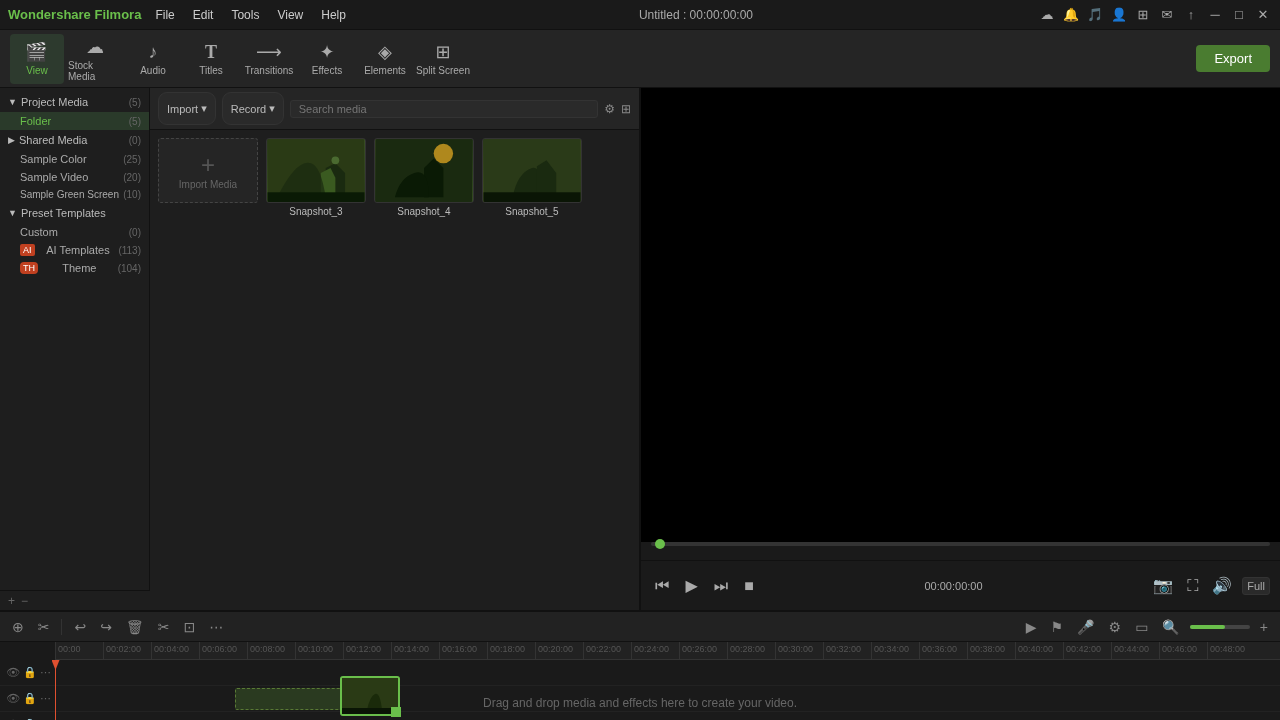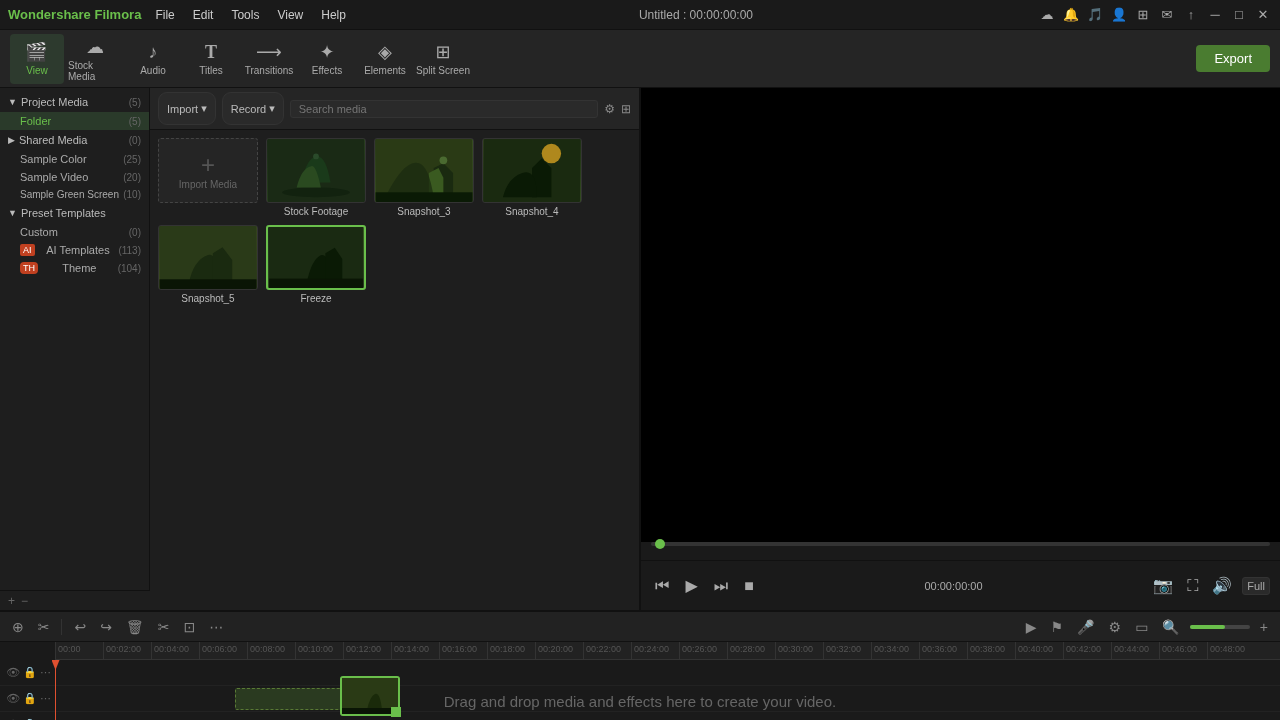--- a/index.html
+++ b/index.html
@@ -281,21 +281,21 @@
       background: #2a3a20;
       border: 1px dashed #5a7a35;
       border-radius: 2px;
     }
     #drop-hint {
       position: absolute;
       bottom: 10px;
       left: 50%;
       transform: translateX(-50%);
       color: #666;
-      font-size: 15px;
+      font-size: 12px;
       pointer-events: none;
       white-space: nowrap;
     }
     
     .tb-stockfootage { background: linear-gradient(135deg, #1a2a1a 0%, #3a5a2a 50%, #1a2a1a 100%); }
     .tb-snapshot3 { background: linear-gradient(135deg, #2a3a20 0%, #4a6a30 50%, #2a3a20 100%); }
     .tb-snapshot4 { background: linear-gradient(135deg, #3a4a25 0%, #1a2a15 50%, #4a6a30 100%); }
     .tb-snapshot5 { background: linear-gradient(135deg, #2a3a1a 0%, #4a5a25 40%, #2a3a1a 100%); }
     .tb-freeze { background: linear-gradient(135deg, #1a2a1a 0%, #3a5a25 60%, #2a3a20 100%); border: 2px solid #6abf4b !important; }
 
@@ -435,32 +435,20 @@
       <span style="color:#888;cursor:pointer;">⚙</span>
       <span style="color:#888;cursor:pointer;">⊞</span>
     </div>
     <div id="media-grid">
 
       <div class="import-placeholder">
         <span class="plus">+</span>
         <span style="font-size:10px;color:#666;">Import Media</span>
       </div>
 
-      <div class="media-item">
-        <div class="media-thumb tb-stockfootage">
-          <svg class="thumb-svg" viewBox="0 0 100 65" xmlns="http://www.w3.org/2000/svg">
-            <rect width="100" height="65" fill="#1a2a15"></rect>
-            <ellipse cx="50" cy="55" rx="35" ry="5" fill="#0a1a0a" opacity="0.5"></ellipse>
-            <path d="M35 45 Q40 20 50 18 Q60 16 65 45 Z" fill="#1a3a1a"></path>
-            <circle cx="50" cy="18" r="3" fill="#2a4a2a"></circle>
-            <path d="M30 50 Q35 30 45 28 Q50 26 55 50 Z" fill="#2a4a20"></path>
-          </svg>
-        </div>
-        <span class="media-thumb-label">Stock Footage</span>
-      </div>
 
       <div class="media-item">
         <div class="media-thumb tb-snapshot3">
           <svg class="thumb-svg" viewBox="0 0 100 65" xmlns="http://www.w3.org/2000/svg">
             <rect width="100" height="65" fill="#2a3a15"></rect>
             <path d="M60 60 L60 30 L70 25 L80 35 L80 60 Z" fill="#1a2a10"></path>
             <circle cx="70" cy="22" r="4" fill="#4a6a30"></circle>
             <path d="M55 60 L55 35 L65 30 L70 40 L70 60 Z" fill="#3a5a20"></path>
             <path d="M10 60 Q30 20 45 25 Q55 28 60 60 Z" fill="#1a2a10" opacity="0.7"></path>
             <rect x="0" y="55" width="100" height="10" fill="#0a1a05"></rect>
@@ -486,31 +474,20 @@
           <svg class="thumb-svg" viewBox="0 0 100 65" xmlns="http://www.w3.org/2000/svg">
             <rect width="100" height="65" fill="#2a3a18"></rect>
             <path d="M30 60 Q35 35 50 30 Q60 27 65 60 Z" fill="#1a2a10"></path>
             <path d="M55 60 L55 28 L65 22 L75 35 L75 60 Z" fill="#1a2a10"></path>
             <rect x="0" y="55" width="100" height="10" fill="#0a1505"></rect>
           </svg>
         </div>
         <span class="media-thumb-label">Snapshot_5</span>
       </div>
 
-      <div class="media-item">
-        <div class="media-thumb tb-freeze selected">
-          <svg class="thumb-svg" viewBox="0 0 100 65" xmlns="http://www.w3.org/2000/svg">
-            <rect width="100" height="65" fill="#1a2a12"></rect>
-            <path d="M40 60 Q45 35 55 30 Q65 27 68 60 Z" fill="#0a1a05"></path>
-            <path d="M60 60 L60 28 L70 22 L78 34 L78 60 Z" fill="#0a1a05"></path>
-            <rect x="0" y="55" width="100" height="10" fill="#0a1505"></rect>
-          </svg>
-        </div>
-        <span class="media-thumb-label">Freeze</span>
-      </div>
     </div>
   </div>
 
   <div id="preview-panel">
     <div id="preview-screen"></div>
     <div style="height:18px;background:#1a1a1a;position:relative;padding:0 10px;">
       <div id="preview-scrubber">
         <div id="preview-scrubber-handle"></div>
       </div>
     </div>

